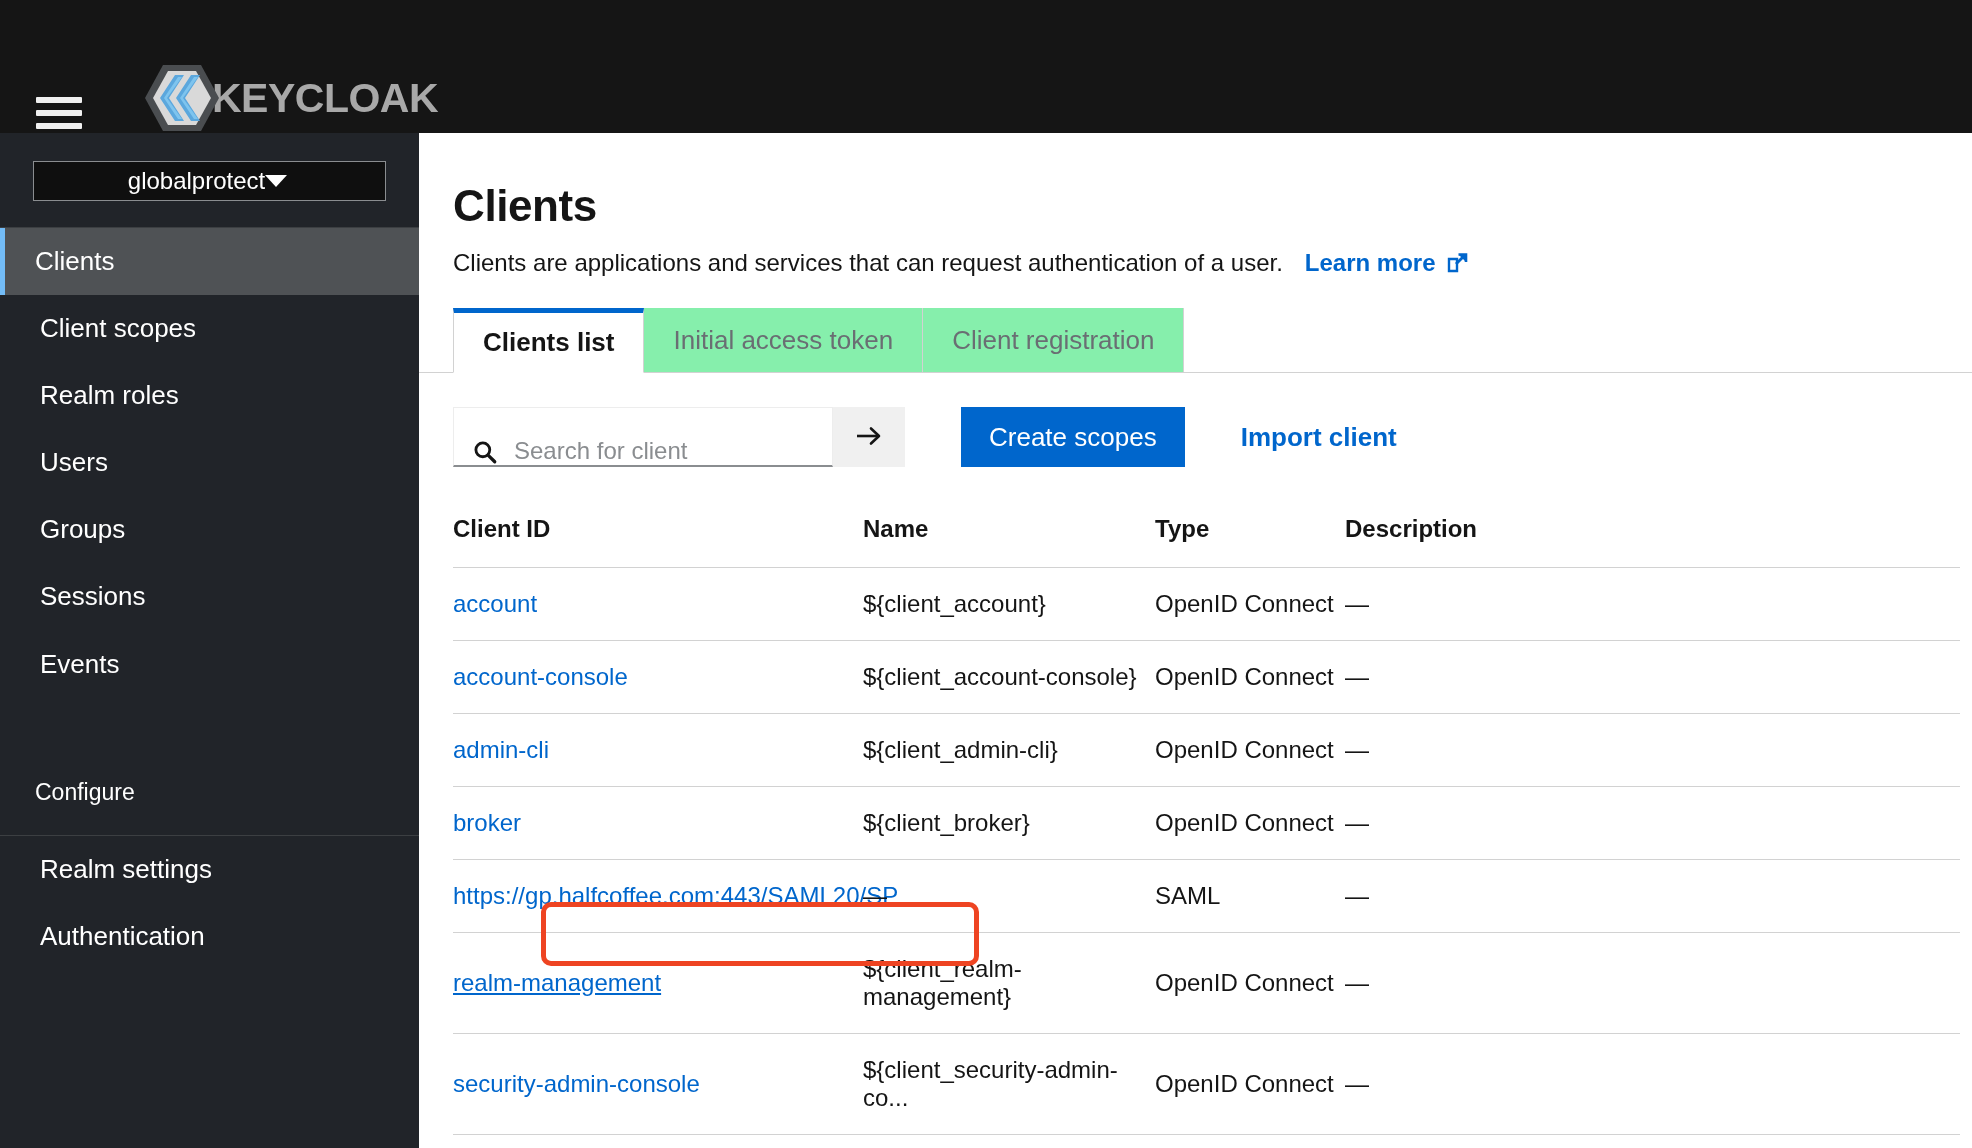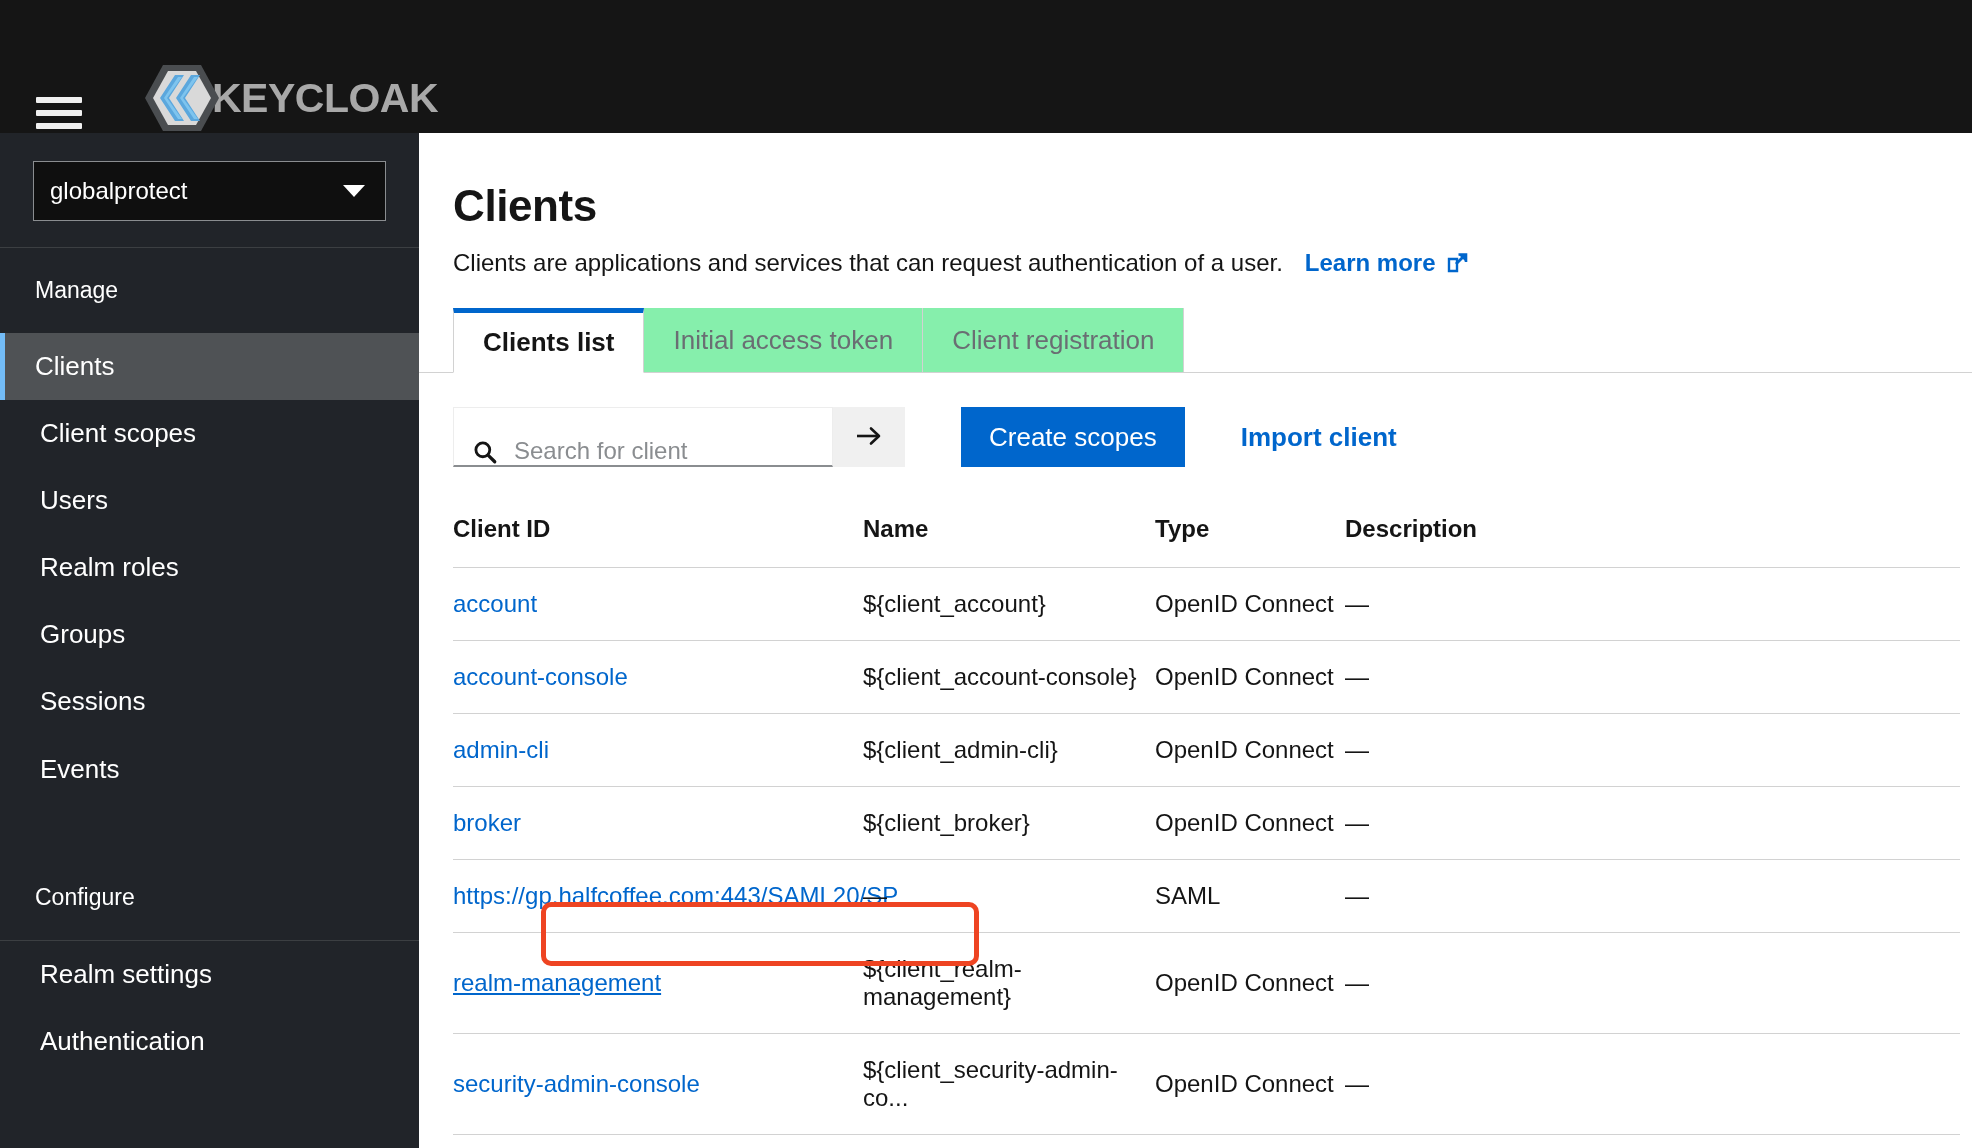--- a/index.html
+++ b/index.html
@@ -76,26 +76,26 @@
     flex: 0 0 419px;
     background: #212429;
     display: flex;
     flex-direction: column;
     overflow: hidden;
   }
   .realm-wrap {
     padding: 28px 33px 26px 33px;
   }
   .realm-select {
-    height: 60px;
+    height: 40px;
     background: #0f0f0f;
     border: 1px solid #8a8d90;
     display: flex;
     align-items: center;
-    justify-content: space-between;
+    justify-content: center;
     padding: 0 16px 0 16px;
     cursor: pointer;
   }
   .realm-name {
     color: #ffffff;
     font-size: 24px;
   }
   .caret {
     width: 0; height: 0;
     border-left: 11px solid transparent;
@@ -336,25 +336,24 @@
 
     <div class="sidebar">
       <div class="realm-wrap">
         <div class="realm-select">
           <span class="realm-name">globalprotect</span>
           <span class="caret"></span>
         </div>
       </div>
       <div class="nav-divider"></div>
 
-      <div class="nav-section-title">Manage</div>
       <div class="nav-item active">Clients</div>
       <div class="nav-item">Client scopes</div>
+      <div class="nav-item">Realm roles</div>
       <div class="nav-item">Users</div>
-      <div class="nav-item">Realm roles</div>
       <div class="nav-item">Groups</div>
       <div class="nav-item">Sessions</div>
       <div class="nav-item">Events</div>
 
       <div class="nav-gap"></div>
 
       <div class="nav-section-title">Configure</div>
       <div class="nav-divider"></div>
       <div class="nav-item">Realm settings</div>
       <div class="nav-item">Authentication</div>

